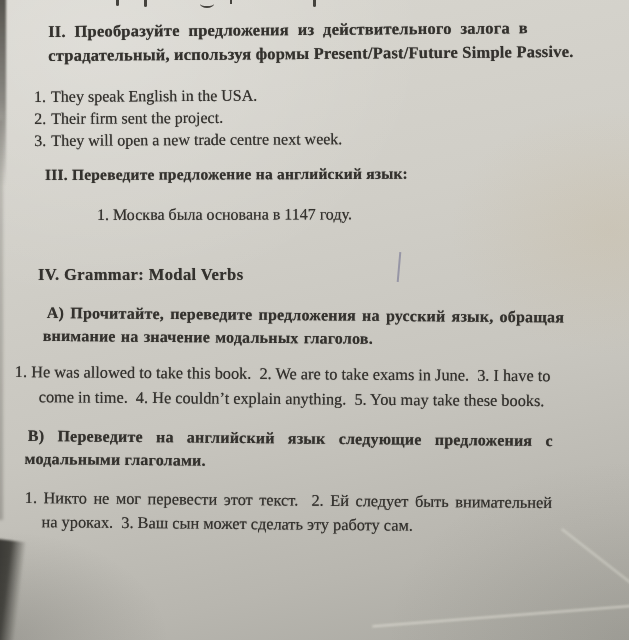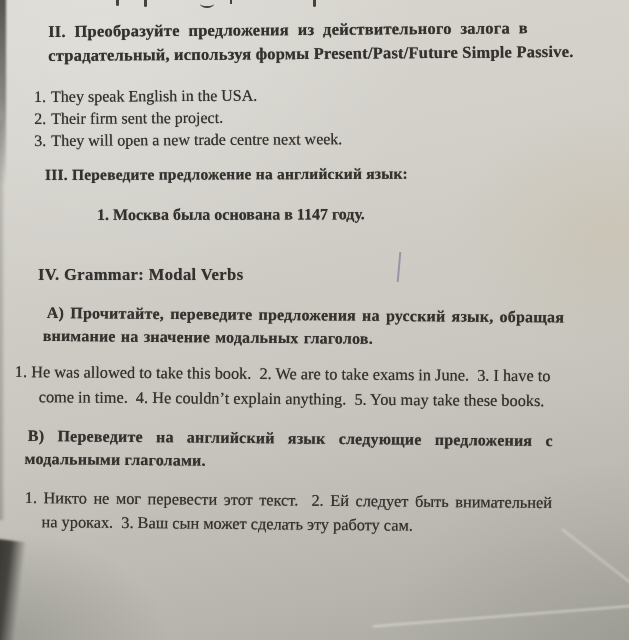--- a/index.html
+++ b/index.html
@@ -83,21 +83,21 @@
   .task2-items .num { display: inline-block; width: 17px; }
 
   .task3-head {
     position: absolute; left: 45px; top: 166px;
     font-size: 15.5px; letter-spacing: 0.2px;
     transform: rotate(-0.2deg); transform-origin: left top;
   }
   .task3-item {
     position: absolute; left: 97px; top: 206px;
     font-size: 16px;
-    transform: rotate(-0.15deg); transform-origin: left top; font-weight: bold;
+    transform: rotate(-0.15deg); transform-origin: left top;
   }
 
   .task4-head {
     position: absolute; left: 38px; top: 265px;
     font-size: 16.5px; letter-spacing: 0.4px;
   }
 
   .taskA-head {
     position: absolute; left: 47px; top: 301px; width: 548px;
     font-size: 16px; line-height: 23px; letter-spacing: 0.2px;

